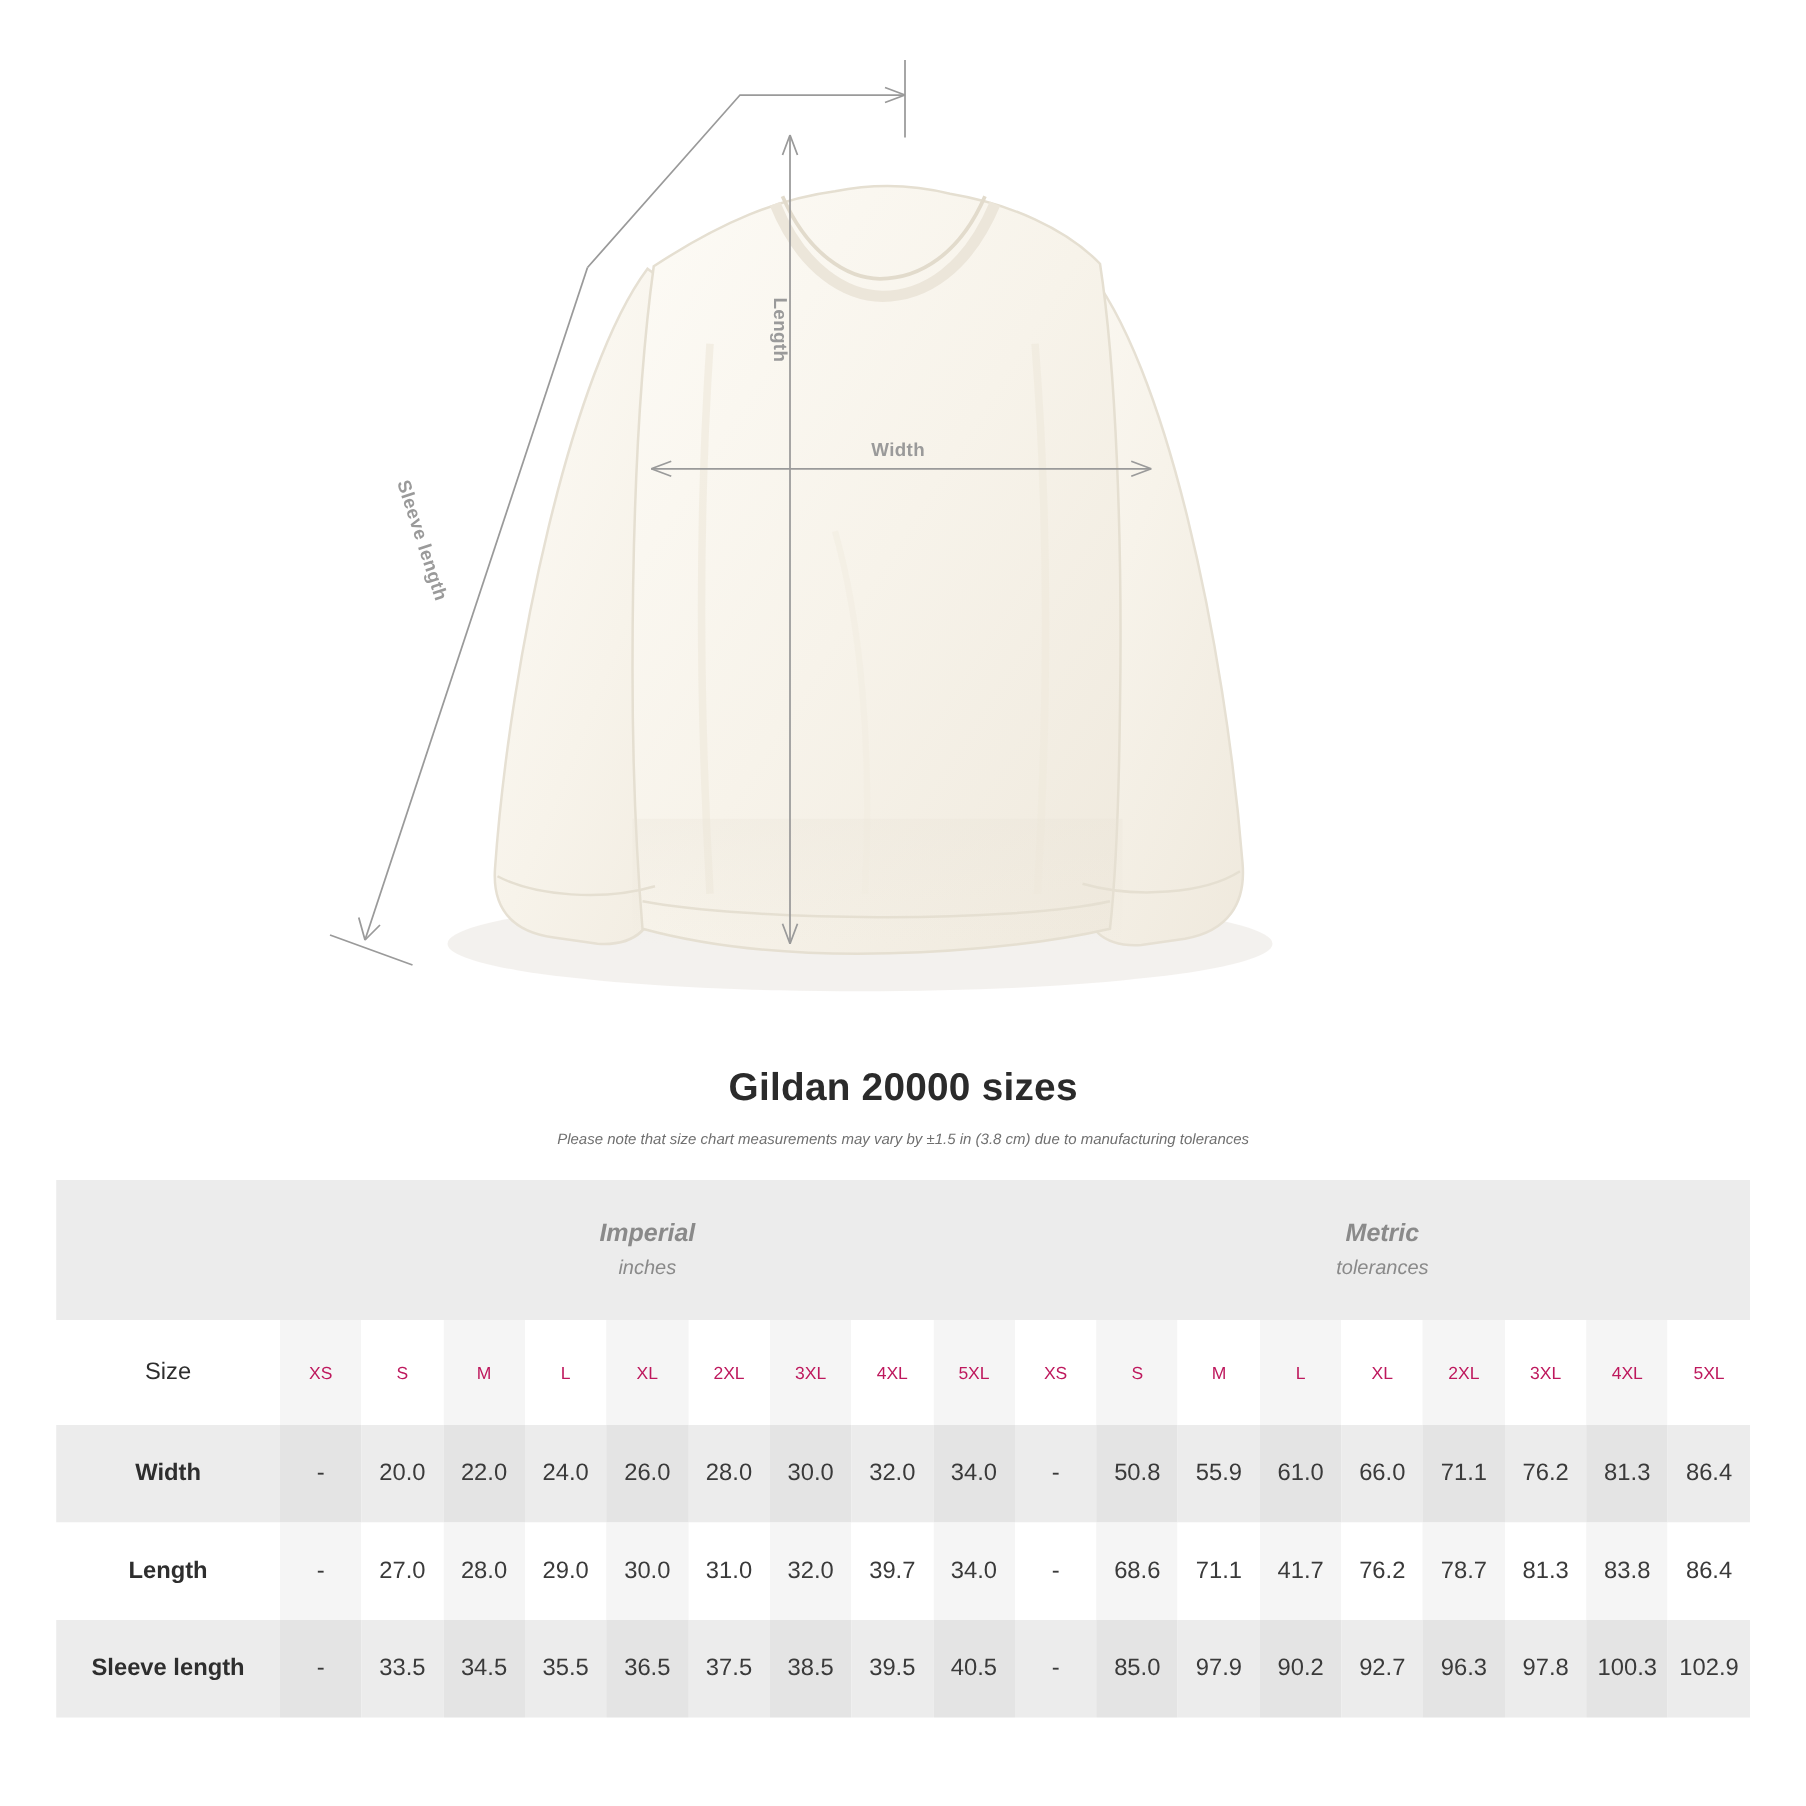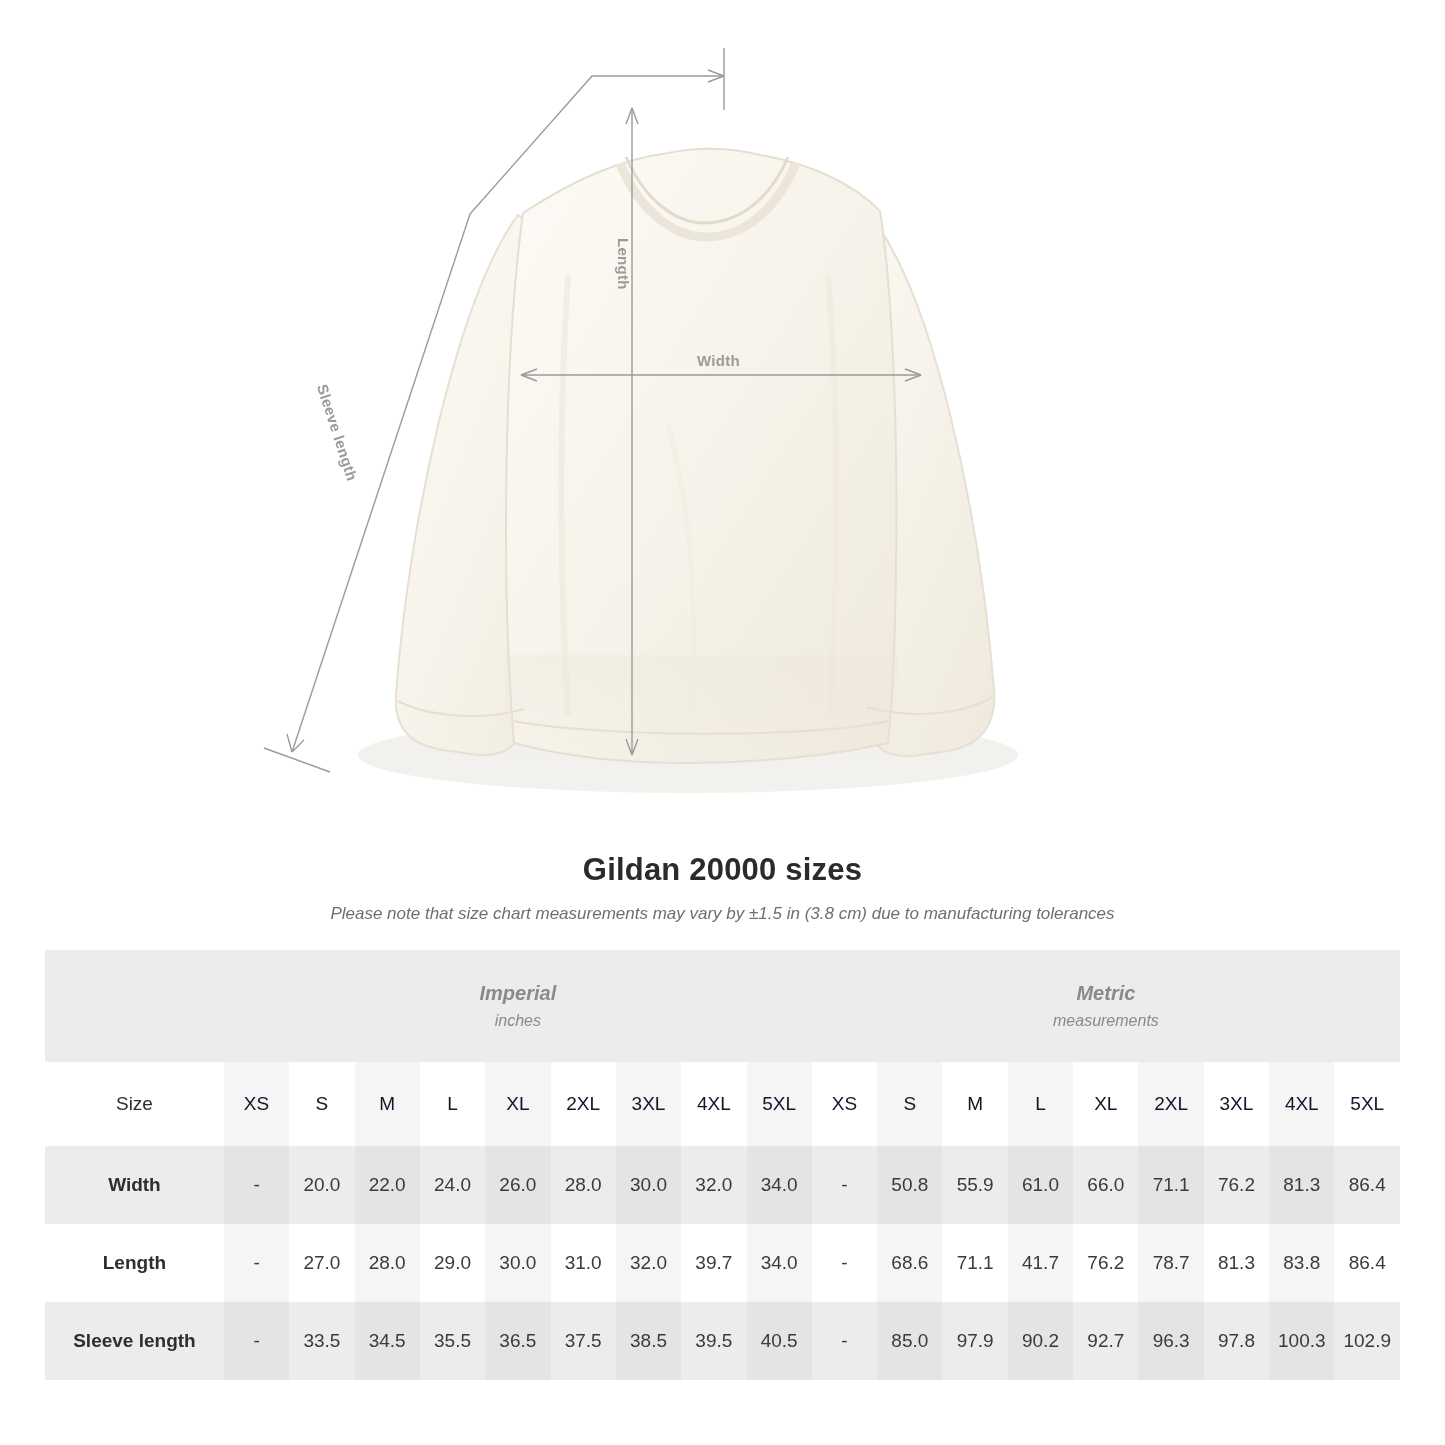--- a/index.html
+++ b/index.html
@@ -76,21 +76,21 @@
     margin-top: 12px;
   }
   .chart-title {
     font-size: 31px;
     font-weight: bold;
     color: #2b2b2b;
     margin: 0;
     letter-spacing: 0.2px;
   }
   .chart-note {
-    font-size: 17px;
+    font-size: 12px;
     font-style: italic;
     color: #6f6f6f;
     margin-top: 16px;
   }
 
   
   .table-wrap {
     margin: 26px 45px 0 45px;
     width: 1355px;
   }
@@ -120,22 +120,22 @@
   }
   .unit-sub {
     font-size: 16px;
     font-style: italic;
     color: #8a8a8a;
     margin-top: 8px;
   }
 
   .hdr td {
     height: 84px;
-    font-size: 19px;
-    color: #0f172a;
+    font-size: 14px;
+    color: #be185d;
     background: #ffffff;
   }
   .hdr td.rowlabel {
     font-size: 19px;
     color: #2e2e2e;
   }
   .hdr td.shade {
     background: #f5f5f5;
   }
 
@@ -240,21 +240,21 @@
       </colgroup>
       <tbody>
         <tr class="unitbar">
           <td></td>
           <td colspan="9">
             <div class="unit-name">Imperial</div>
             <div class="unit-sub">inches</div>
           </td>
           <td colspan="9">
             <div class="unit-name">Metric</div>
-            <div class="unit-sub">measurements</div>
+            <div class="unit-sub">tolerances</div>
           </td>
         </tr>
 
         <tr class="hdr">
           <td class="rowlabel">Size</td>
           <td class="shade">XS</td>
           <td>S</td>
           <td class="shade">M</td>
           <td>L</td>
           <td class="shade">XL</td>

